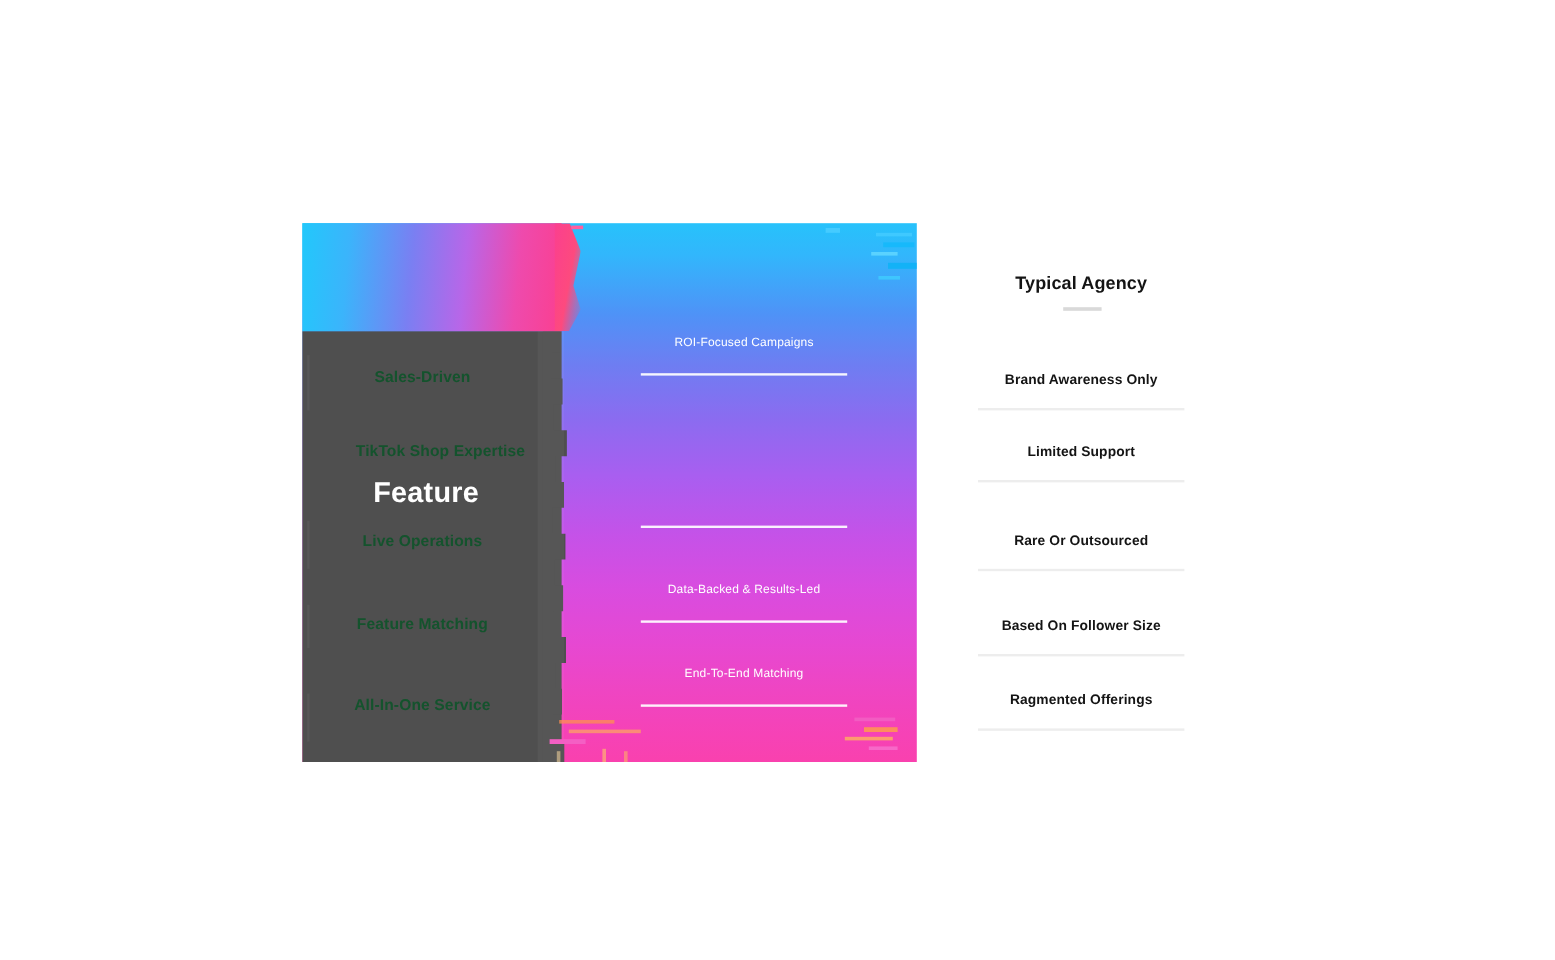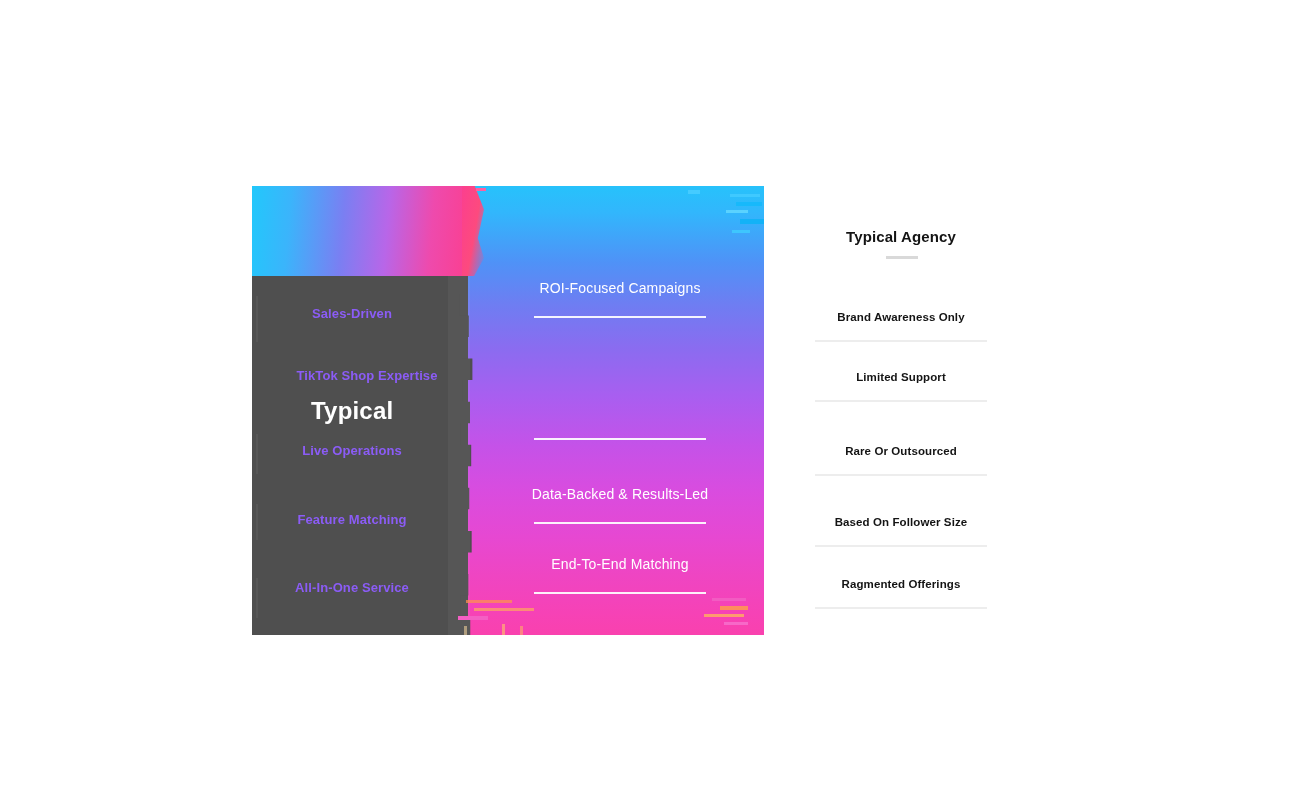--- a/index.html
+++ b/index.html
@@ -132,39 +132,39 @@
     background: rgba(255,255,255,0.05);
     pointer-events: none;
   }
 
   
   .feature-row {
     position: absolute;
     left: 0;
     width: 200px;
     text-align: center;
-    color: #8b5cf6;
+    color: #14532d;
     font-size: 13px;
     font-weight: bold;
     letter-spacing: 0.1px;
     z-index: 4;
     white-space: nowrap;
   }
 
   
   .value-row {
     position: absolute;
     width: 320px;
     left: 208px;
     text-align: center;
     z-index: 4;
   }
   .value-row .value-text {
     color: #ffffff;
-    font-size: 14px;
+    font-size: 10px;
     letter-spacing: 0.15px;
     white-space: nowrap;
     display: block;
   }
   .value-row .value-rule {
     display: block;
     width: 172px;
     height: 2px;
     margin: 20px auto 0 auto;
     background: #ffffff;
@@ -257,21 +257,21 @@
   <div class="dark-col"></div>
   <div class="dark-col-teeth"></div>
   <div class="dark-col-shade"></div>
   <div class="seam" style="left:4px;top:110px;height:46px;"></div>
   <div class="seam" style="left:4px;top:248px;height:40px;"></div>
   <div class="seam" style="left:4px;top:318px;height:36px;"></div>
   <div class="seam" style="left:4px;top:392px;height:40px;"></div>
 
   <div class="header-band"></div>
   <div class="header-band-tail"></div>
-  <div class="header-title">Typical</div>
+  <div class="header-title">Feature</div>
 
   <div class="feature-row" style="top:120px;">Sales-Driven</div>
   <div class="feature-row" style="top:182px;margin-left:15px;">TikTok Shop Expertise</div>
   <div class="feature-row" style="top:257px;">Live Operations</div>
   <div class="feature-row" style="top:326px;">Feature Matching</div>
   <div class="feature-row" style="top:394px;">All-In-One Service</div>
 
   <div class="value-row" style="top:94px;">
     <span class="value-text">ROI-Focused Campaigns</span>
     <span class="value-rule"></span>

